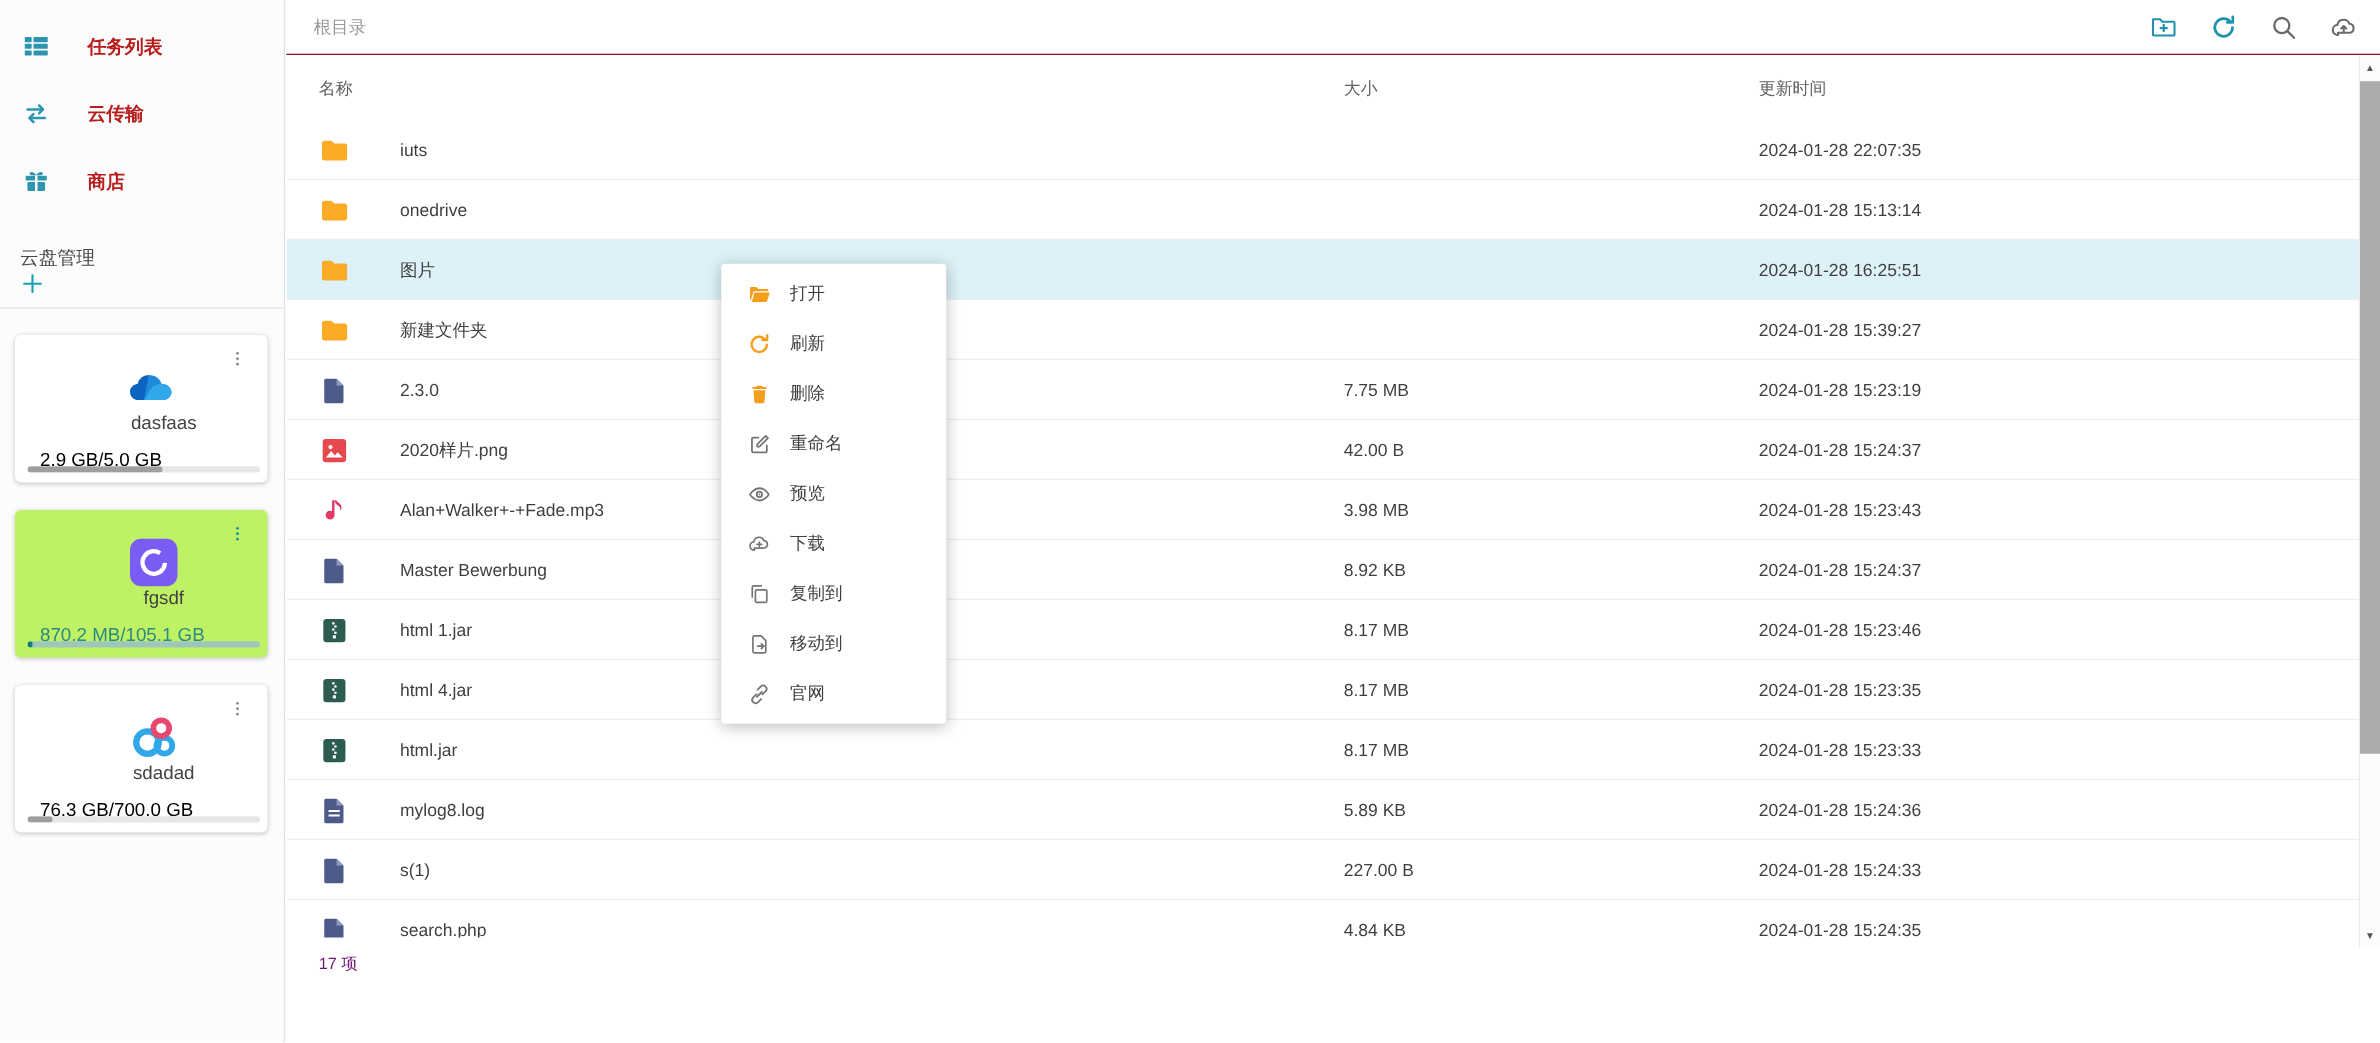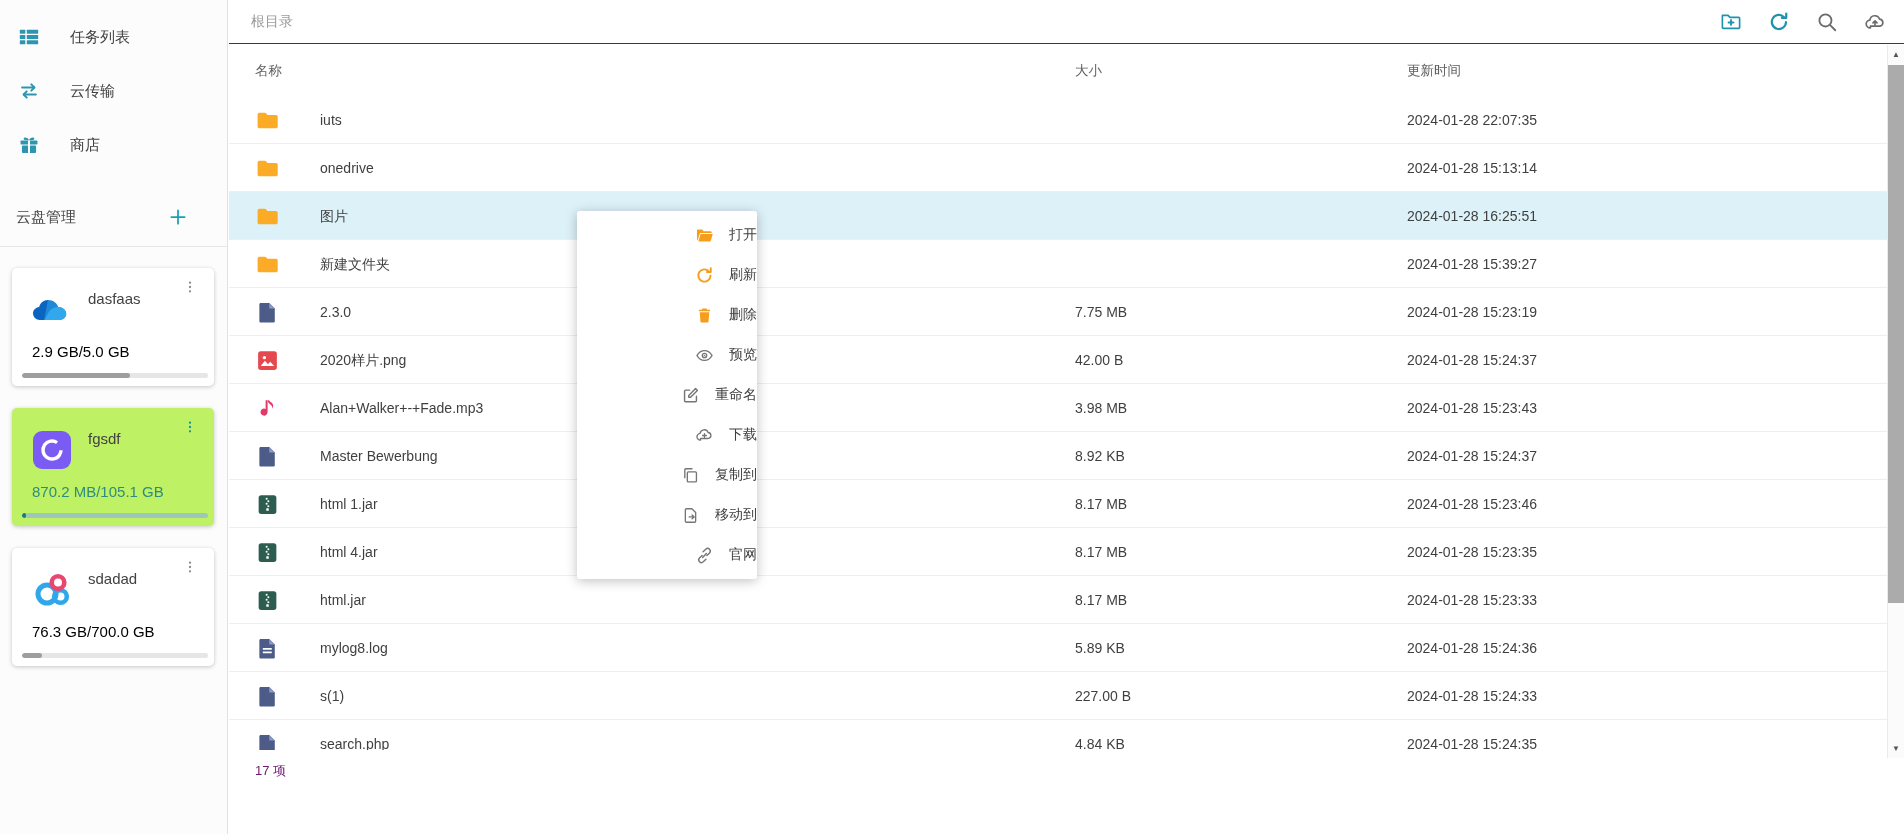--- a/index.html
+++ b/index.html
@@ -5,31 +5,31 @@
   * { margin:0; padding:0; box-sizing:border-box; }
   html,body { width:1904px; height:834px; font-family:"Liberation Sans",sans-serif; background:#fff; overflow:hidden; }
   body { position:relative; }
   svg { display:block; width:100%; height:100%; }
 
   
   .sidebar { position:absolute; left:0; top:0; width:228px; height:834px; background:#fcfcfc; border-right:1px solid #e2e2e2; }
   .nav { position:absolute; top:10px; left:0; right:0; }
   .nav-item { display:flex; align-items:center; height:54px; padding-left:18px; cursor:pointer; }
   .nav-icon { width:22px; height:22px; color:#2e95b0; margin-right:30px; flex:none; }
-  .nav-label { font-size:15px; color:#404040; }
-  .drive-header { position:absolute; top:197px; left:16px; width:172px; height:40px; display:flex; align-items:center; justify-content:space-between; }
+  .nav-label { font-size:15px; color:#b91c1c;font-weight:bold; }
+  .drive-header { position:absolute; top:197px; left:16px; width:172px; height:40px; display:flex; align-items:flex-start; justify-content:space-between;flex-direction:column; }
   .drive-header-title { font-size:15px; color:#464646; }
   .plus-btn { width:20px; height:20px; color:#18a0b5; cursor:pointer; }
   .sidebar-divider { position:absolute; top:246px; left:0; width:228px; border-top:1px solid #e6e6e6; }
   .cards { position:absolute; top:268px; left:12px; width:202px; display:flex; flex-direction:column; gap:22px; }
   .drive-card { position:relative; height:118px; background:#fff; border-radius:5px; box-shadow:0 1px 4px rgba(0,0,0,.22); }
   .drive-card.selected { background:#bef264; }
   .kebab { position:absolute; top:10px; right:16px; width:16px; height:18px; color:#8a8a8a; cursor:pointer; }
   .drive-card.selected .kebab { color:#1a8fa0; }
-  .card-main { display:flex; padding:22px 0 0 20px; }
+  .card-main { display:flex; align-items:center; padding:22px 0 0 20px;flex-direction:column; }
   .drive-icon { width:40px; height:40px; flex:none; }
   .drive-name { margin-left:16px; font-size:15px; color:#424242; }
   .drive-usage { padding-left:20px; margin-top:13px; font-size:15px; color:#000000; }
   .drive-card.selected .drive-usage { color:#2e8b80; }
   .bar-track { position:absolute; left:10px; right:6px; bottom:8px; height:5px; border-radius:3px; background:#e6e6e6; overflow:hidden; }
   .drive-card.selected .bar-track { background:#9ec7b9; }
   .bar-fill { height:100%; border-radius:3px; background:#9e9e9e; }
   .drive-card.selected .bar-fill { background:#157f6d; }
 
   
@@ -48,21 +48,21 @@
   .file-row { position:relative; height:48px; border-bottom:1px solid #efefef; background:#fff; }
   .file-row.selected { background:#ddf1f8; }
   .row-icon { position:absolute; left:26px; top:12px; width:25px; height:25px; }
   .row-name { position:absolute; left:91px; line-height:48px; font-size:14px; color:#3f3f3f; }
   .row-size { position:absolute; left:846px; line-height:48px; font-size:14px; color:#3f3f3f; }
   .row-time { position:absolute; left:1178px; line-height:48px; font-size:14px; color:#3f3f3f; }
   .table-footer { position:absolute; left:255px; top:762px; font-size:13px; color:#701a75; }
 
   
   .context-menu { position:absolute; left:577px; top:211px; width:180px; padding:4px 0; background:#fff; border-radius:3px; box-shadow:0 2px 12px rgba(0,0,0,.25); z-index:10; }
-  .menu-item { display:flex; align-items:center; height:40px; padding-left:21px; cursor:pointer;justify-content:flex-end; }
+  .menu-item { display:flex; align-items:center; height:40px; padding-left:21px; cursor:pointer; }
   .mi-icon { width:19px; height:19px; margin-right:15px; flex:none; }
   .menu-item.orange .mi-icon { color:#f59e1d; }
   .menu-item.gray .mi-icon { color:#757575; }
   .mi-label { font-size:14px; color:#3f3f3f; }
 
   
   .scrollbar { position:absolute; right:0; top:45px; width:17px; height:713px; background:#fbfbfb; border-left:1px solid #ebebeb; }
   .sb-arrow { position:absolute; left:0; width:16px; text-align:center; font-size:8px; color:#555; cursor:pointer; }
   .sb-up { top:5px; } .sb-down { bottom:5px; }
   .sb-thumb { position:absolute; left:0; top:20px; width:16px; height:538px; background:#ababab; cursor:pointer; }
@@ -421,36 +421,36 @@
     <span class="mi-icon">
         <svg viewBox="0 0 24 24" fill="currentColor">
           <path d="M9.4 3.3h5.2l.8 1.3H19v1.9H5V4.6h3.6z"></path>
           <path d="M6 7.9h12l-.9 11.6c-.1.8-.7 1.4-1.5 1.4H8.4c-.8 0-1.4-.6-1.5-1.4z"></path>
         </svg>
       </span>
     <span class="mi-label">删除</span>
   </div>
     <div class="menu-item gray">
     <span class="mi-icon">
+        <svg viewBox="0 0 24 24" fill="none" stroke="currentColor" stroke-width="1.8" stroke-linecap="round" stroke-linejoin="round">
+          <path d="M19.5 13v5.7c0 .7-.6 1.3-1.3 1.3H5.8c-.7 0-1.3-.6-1.3-1.3V6.5c0-.7.6-1.3 1.3-1.3H11"></path>
+          <path d="M9.8 14.2v-2.3l8.6-8.6 2.3 2.3-8.6 8.6z"></path>
+        </svg>
+      </span>
+    <span class="mi-label">重命名</span>
+  </div>
+    <div class="menu-item gray">
+    <span class="mi-icon">
         <svg viewBox="0 0 24 24" fill="none" stroke="currentColor" stroke-width="1.8">
           <path d="M2.5 12S6 5.8 12 5.8 21.5 12 21.5 12 18 18.2 12 18.2 2.5 12 2.5 12z"></path>
           <circle cx="12" cy="12" r="2.7"></circle>
           <circle cx="12" cy="12" r=".9" fill="currentColor" stroke="none"></circle>
         </svg>
       </span>
     <span class="mi-label">预览</span>
-  </div>
-    <div class="menu-item gray">
-    <span class="mi-icon">
-        <svg viewBox="0 0 24 24" fill="none" stroke="currentColor" stroke-width="1.8" stroke-linecap="round" stroke-linejoin="round">
-          <path d="M19.5 13v5.7c0 .7-.6 1.3-1.3 1.3H5.8c-.7 0-1.3-.6-1.3-1.3V6.5c0-.7.6-1.3 1.3-1.3H11"></path>
-          <path d="M9.8 14.2v-2.3l8.6-8.6 2.3 2.3-8.6 8.6z"></path>
-        </svg>
-      </span>
-    <span class="mi-label">重命名</span>
   </div>
     <div class="menu-item gray">
     <span class="mi-icon">
         <svg viewBox="0 0 24 24" fill="none" stroke="currentColor" stroke-width="1.7" stroke-linecap="round" stroke-linejoin="round">
           <path d="M7 17.8a4.2 4.2 0 0 1-.6-8.4 5.3 5.3 0 0 1 10.2-1.2 3.8 3.8 0 0 1 .5 7.5 12 12 0 0 1-1.1.1H7z"></path>
           <path d="M12 9.6v4.8M9.6 12h4.8"></path>
         </svg>
       </span>
     <span class="mi-label">下载</span>
   </div>

